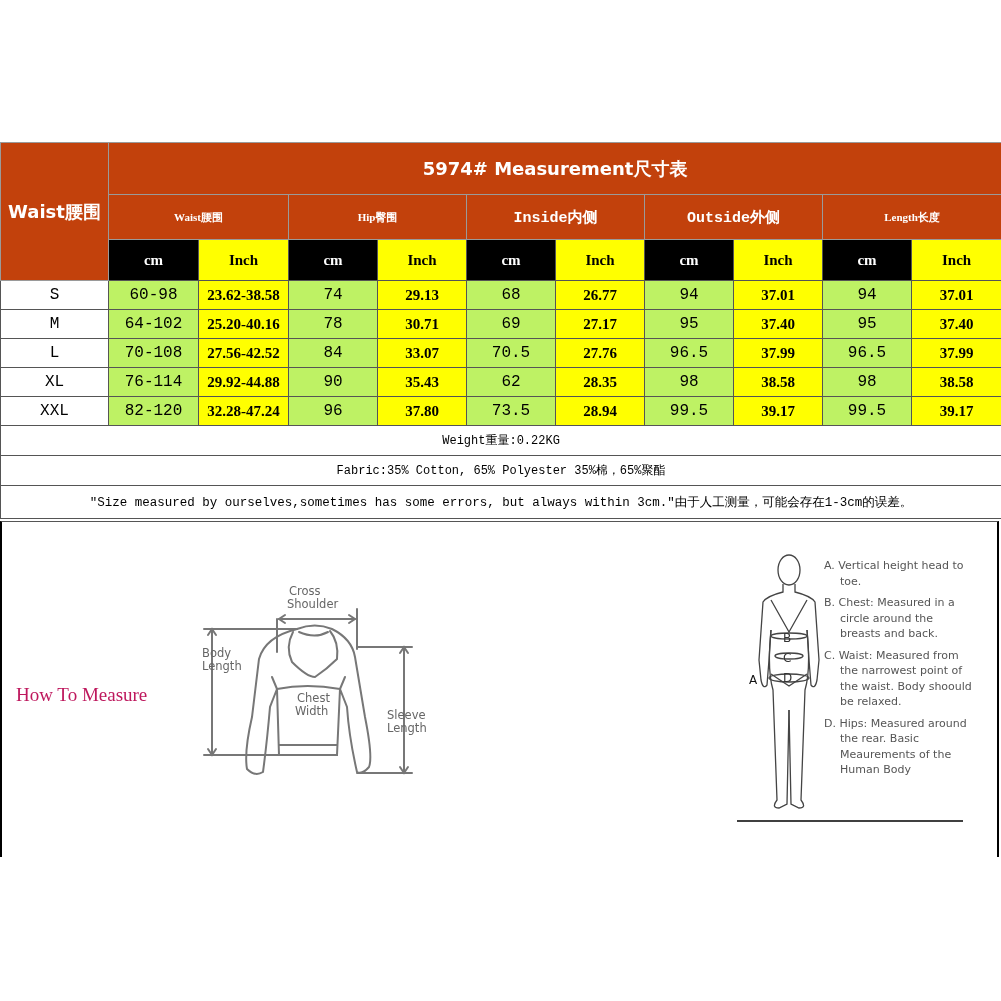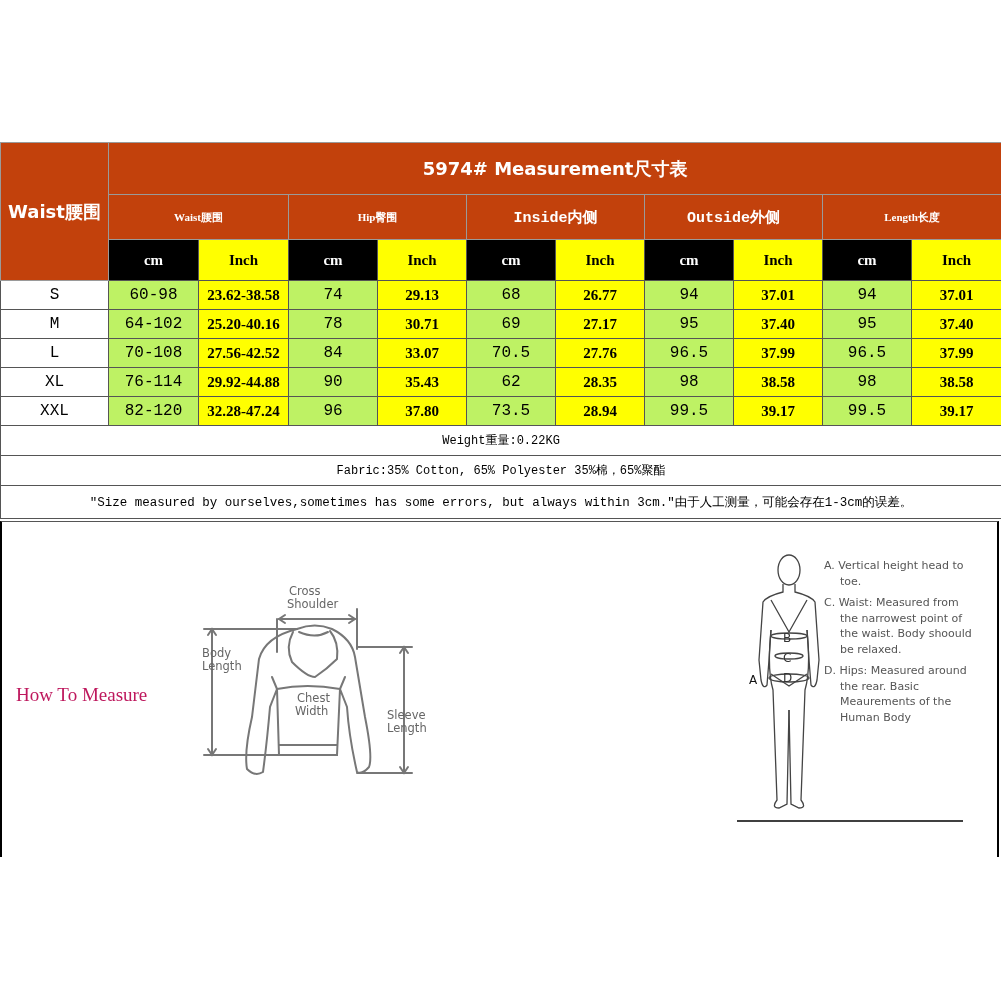--- a/index.html
+++ b/index.html
@@ -207,16 +207,17 @@
       <line x1="0" y1="271" x2="226" y2="271" stroke="#000" stroke-width="1.5"></line>
     </g>
     <text x="46" y="92" font-family="DejaVu Sans, sans-serif" font-size="12" fill="#333">B</text>
     <text x="46" y="112" font-family="DejaVu Sans, sans-serif" font-size="12" fill="#333">C</text>
     <text x="46" y="132" font-family="DejaVu Sans, sans-serif" font-size="12" fill="#333">D</text>
     <text x="12" y="134" font-family="DejaVu Sans, sans-serif" font-size="12" fill="#111">A</text>
   </svg>
 
   <div class="blist">
     <div class="ind">A. Vertical height head to toe.</div>
+    <div class="ind">B. Chest: Measured in a circle around the breasts and back.</div>
     <div class="ind">C. Waist: Measured from the narrowest point of the waist. Body shoould be relaxed.</div>
     <div class="ind">D. Hips: Measured around the rear. Basic Meaurements of the Human Body</div>
   </div>
 </div>
 
 </body></html>

